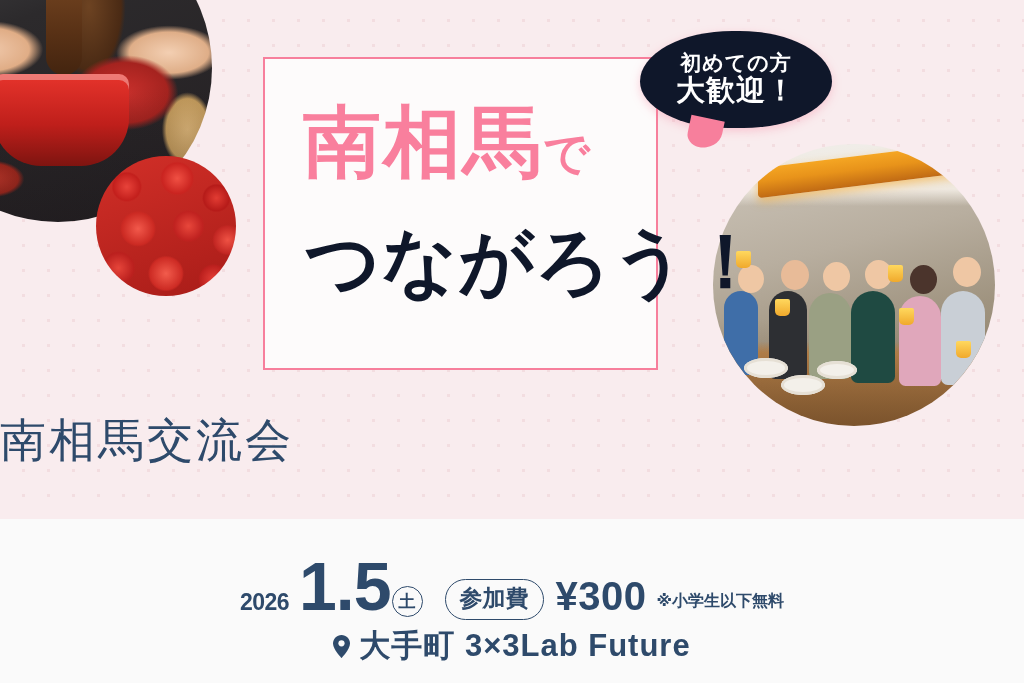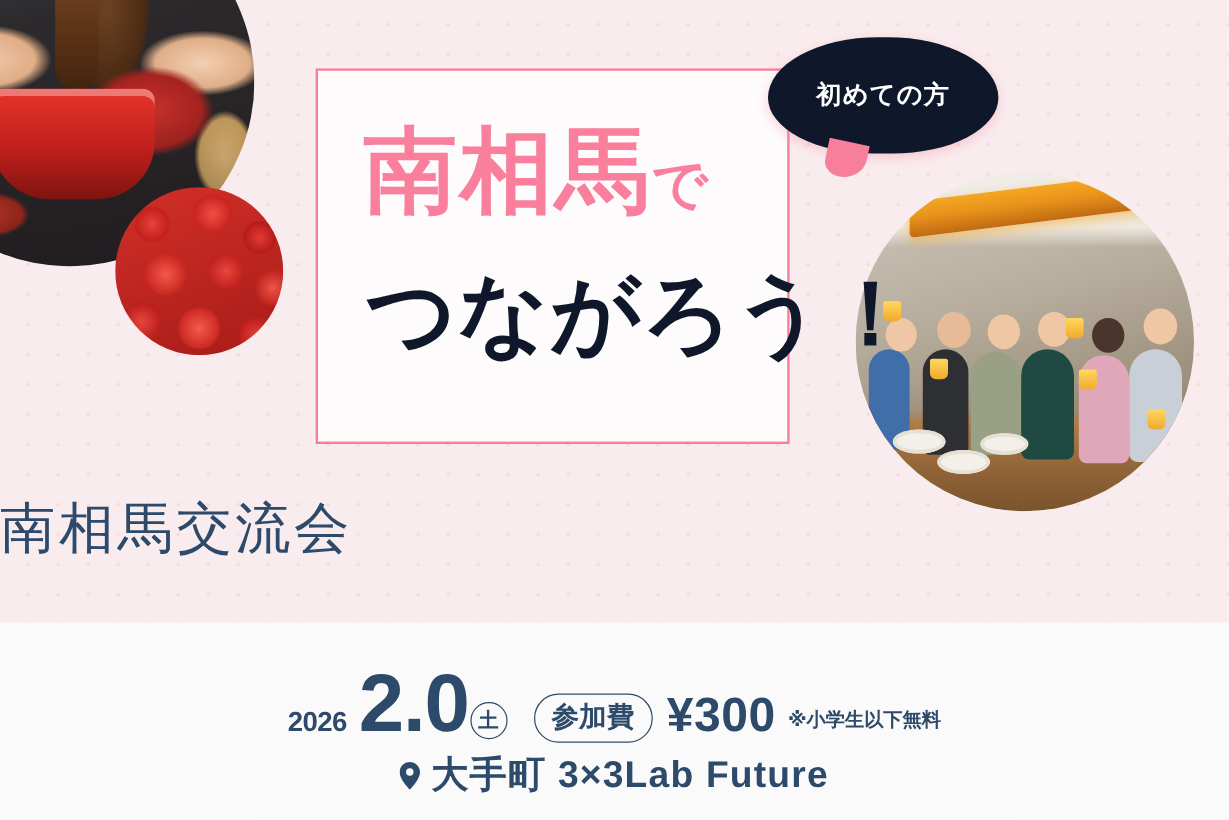--- a/index.html
+++ b/index.html
@@ -377,27 +377,28 @@
   <div class="title-card"></div>
   <div class="title-text">
     <div class="line1">
       <span>南相馬</span><span class="suffix">で</span>
     </div>
     <div class="line2">つながろう！</div>
   </div>
 
   <div class="badge">
     <div class="b1">初めての方</div>
+    <div class="b2">大歓迎！</div>
   </div>
 
   <div class="subtitle">南相馬交流会</div>
 
   <div class="info-row1">
     <span class="year">2026</span>
-    <span class="bigdate">2.0</span>
+    <span class="bigdate">1.5</span>
     <span class="dow">土</span>
     <span class="fee-pill">参加費</span>
     <span class="price">¥300</span>
     <span class="note">※小学生以下無料</span>
   </div>
 
   <div class="info-row2">
     <span class="pin">
       <svg width="17" height="23" viewBox="0 0 17 23" aria-hidden="true">
         <path d="M8.5 0C3.8 0 0 3.8 0 8.5C0 14.6 8.5 23 8.5 23S17 14.6 17 8.5C17 3.8 13.2 0 8.5 0Z" fill="#2e4a6b"></path>

